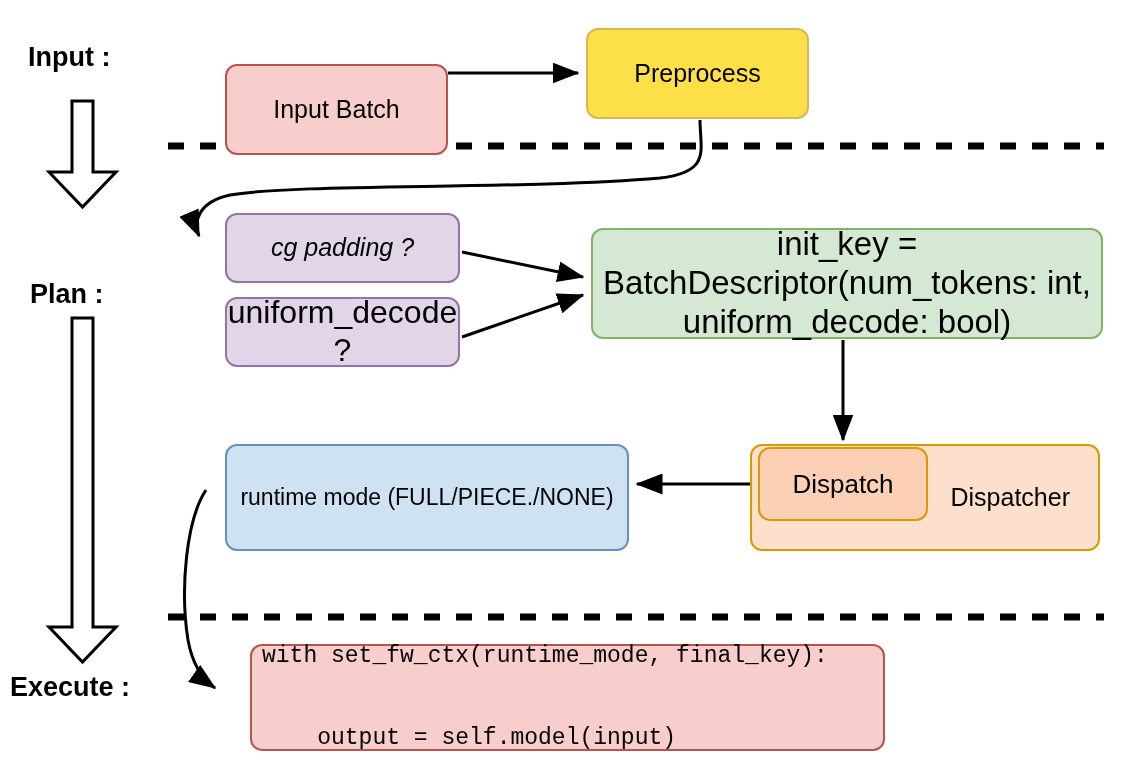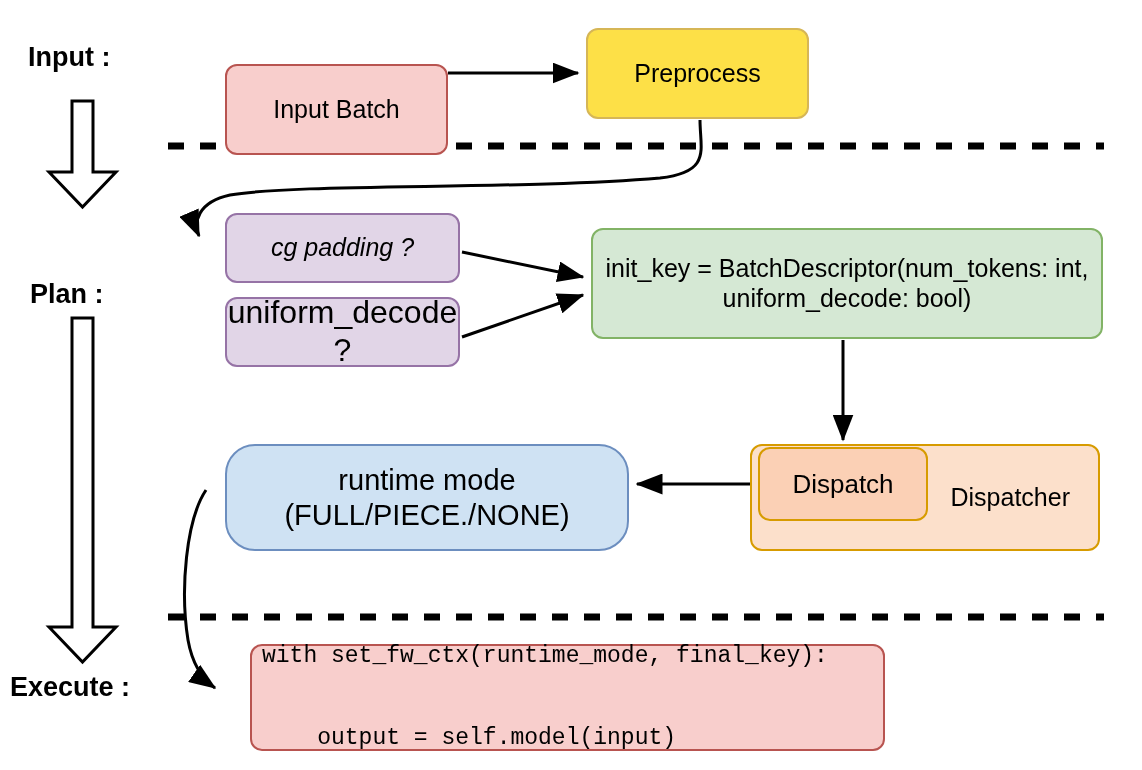--- a/index.html
+++ b/index.html
@@ -64,36 +64,36 @@
   .n-cg-padding {
     left: 225px; top: 213px; width: 235px; height: 70px;
     background: #e1d5e7; border-color: #9673a6; font-size: 25px; font-style: italic;
   }
   .n-uniform-decode {
     left: 225px; top: 297px; width: 235px; height: 70px;
     background: #e1d5e7; border-color: #9673a6; font-size: 32px;
   }
   .n-init-key {
     left: 591px; top: 228px; width: 512px; height: 111px;
-    background: #d5e8d4; border-color: #82b366; font-size: 25px;
+    background: #d5e8d4; border-color: #82b366; font-size: 33px;
     padding: 0 8px;
   }
   .n-cudagraph-dispatcher {
     left: 750px; top: 444px; width: 350px; height: 107px;
     background: #fce0cb; border-color: #d79b00; font-size: 25px;
     justify-content: flex-end; padding-right: 28px;
   }
   .n-dispatch {
     left: 758px; top: 447px; width: 170px; height: 74px;
     background: #fbd0b5; border-color: #d79b00; font-size: 26px;
     z-index: 4;
   }
   .n-runtime-mode {
     left: 225px; top: 444px; width: 404px; height: 107px;
-    background: #cfe2f3; border-color: #6c8ebf; font-size: 29px; border-radius: 30px;
+    background: #cfe2f3; border-color: #6c8ebf; font-size: 23px;
   }
   .n-execute-code {
     left: 222px; top: 644px; width: 635px; height: 107px;
     background: #f8cecc; border-color: #b85450;
   }
   .lbl-input  { left: 28px;  top: 42px;  }
   .lbl-plan   { left: 30px;  top: 234px; margin-top: 45px; }
   .lbl-exec   { left: 10px;  top: 672px; }
 </style>
 </head>

